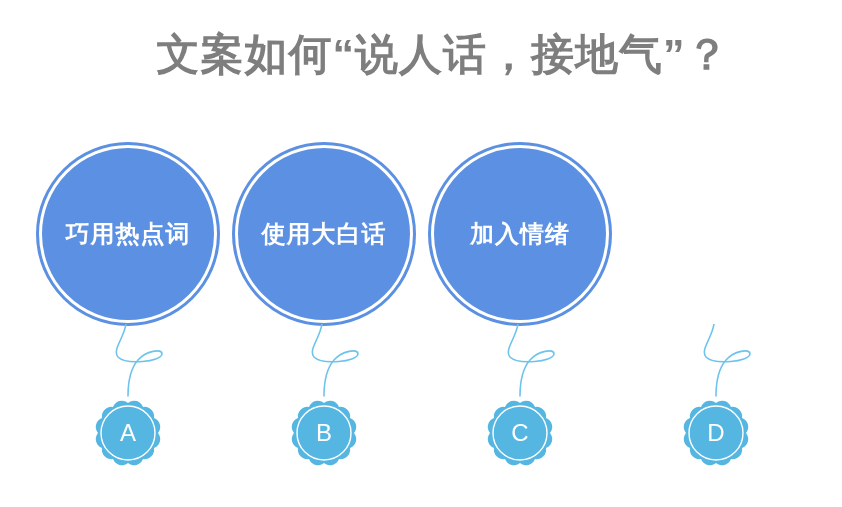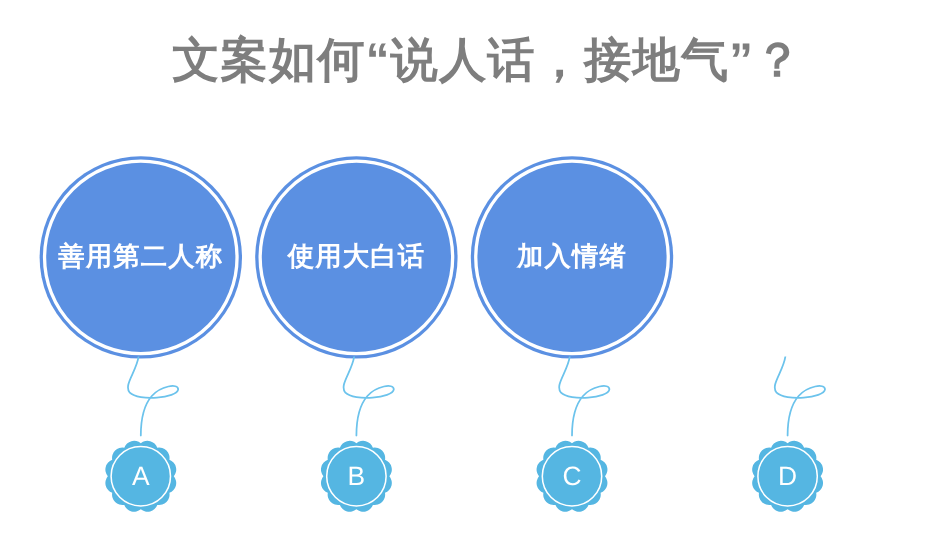--- a/index.html
+++ b/index.html
@@ -87,21 +87,21 @@
 </style>
 </head>
 <body>
 
 <div class="canvas">
 
   <h1 class="page-title">文案如何“说人话，接地气”？</h1>
 
   <div class="item" style="left:36px">
     <div class="big-circle">
-      <span class="circle-label">善用第二人称</span>
+      <span class="circle-label">巧用热点词</span>
     </div>
     <svg class="connector" viewBox="0 0 80 73">
       <path d="M 38 0 C 36 14 24 26 30 33 C 38 41 73 38 74 30 C 74 24 58 27 50 36 C 43 44 40 58 40 72" fill="none" stroke="#6cc3ec" stroke-width="1.6" stroke-linecap="round"></path>
     </svg>
     <svg class="badge" viewBox="0 0 74 74">
       <path d="M 67 37 A 9.5 9.5 0 0 1 63 52 A 9.5 9.5 0 0 1 52 63 A 9.5 9.5 0 0 1 37 67 A 9.5 9.5 0 0 1 22 63 A 9.5 9.5 0 0 1 11 52 A 9.5 9.5 0 0 1 7 37 A 9.5 9.5 0 0 1 11 22 A 9.5 9.5 0 0 1 22 11 A 9.5 9.5 0 0 1 37 7 A 9.5 9.5 0 0 1 52 11 A 9.5 9.5 0 0 1 63 22 A 9.5 9.5 0 0 1 67 37 Z" fill="#55b6e2"></path>
       <circle cx="37" cy="37" r="27" fill="none" stroke="#ffffff" stroke-width="1.4"></circle>
       <text x="37" y="45" text-anchor="middle">A</text>
     </svg>
   </div>

